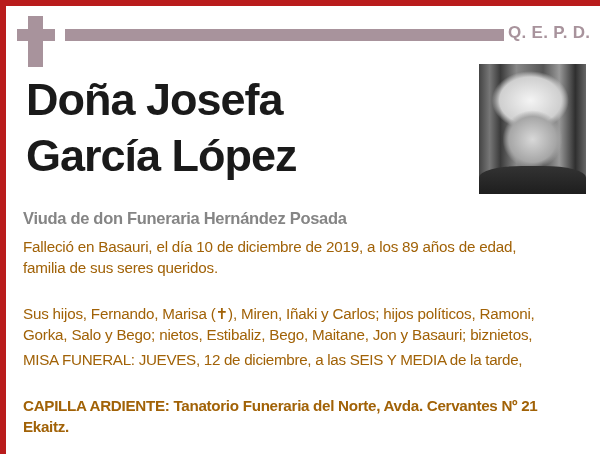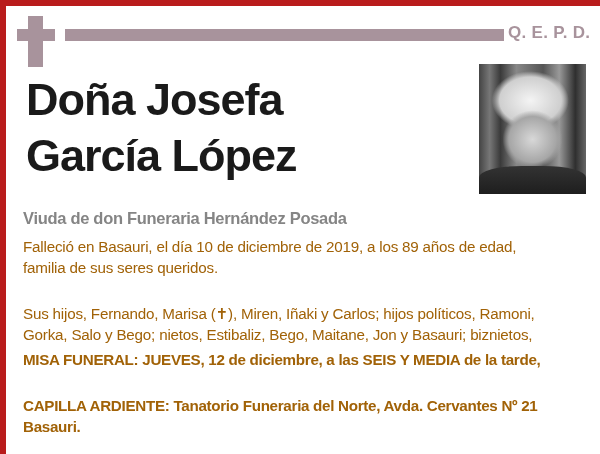--- a/index.html
+++ b/index.html
@@ -30,21 +30,21 @@
   .subtitle {
     position: absolute; left: 17px; top: 203px; font-family: "Liberation Sans", sans-serif;
     font-weight: bold; font-size: 16.5px; color: #858585; white-space: nowrap; letter-spacing: -0.3px;
   }
   .para {
     position: absolute; left: 17px; font-family: "Liberation Sans", sans-serif;
     font-size: 15.2px; line-height: 21px; color: #a16207; width: 572px; letter-spacing: -0.2px;
   }
   .p1 { top: 230px; }
   .p2 { top: 276px; margin-top: 21px; }
-  .p3 { top: 343px; font-weight: bold; letter-spacing: -0.3px; }
+  .p3 { top: 343px; font-weight: normal; letter-spacing: -0.3px; }
   .p4 { top: 389px; font-weight: bold; letter-spacing: -0.3px; }
   .line { display: block; white-space: nowrap; }
 </style>
 </head>
 <body>
 
 <div class="frame">
   <div class="cross-v"></div>
   <div class="cross-h"></div>
   <div class="rule"></div>
@@ -70,15 +70,15 @@
     <span class="line">Sus hijos, Fernando, Marisa (✝), Miren, Iñaki y Carlos; hijos políticos, Ramoni,</span>
     <span class="line">Gorka, Salo y Bego; nietos, Estibaliz, Bego, Maitane, Jon y Basauri; biznietos,</span>
   </div>
 
   <div class="para p3">
     <span class="line">MISA FUNERAL: JUEVES, 12 de diciembre, a las SEIS Y MEDIA de la tarde,</span>
   </div>
 
   <div class="para p4">
     <span class="line">CAPILLA ARDIENTE: Tanatorio Funeraria del Norte, Avda. Cervantes Nº 21</span>
-    <span class="line">Basauri.</span>
+    <span class="line">Ekaitz.</span>
   </div>
 </div>
 
 </body></html>

